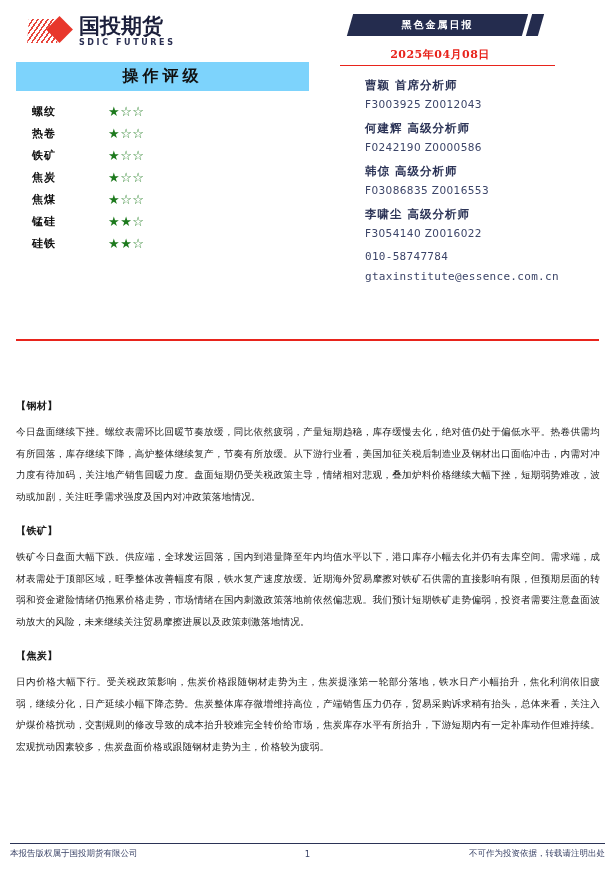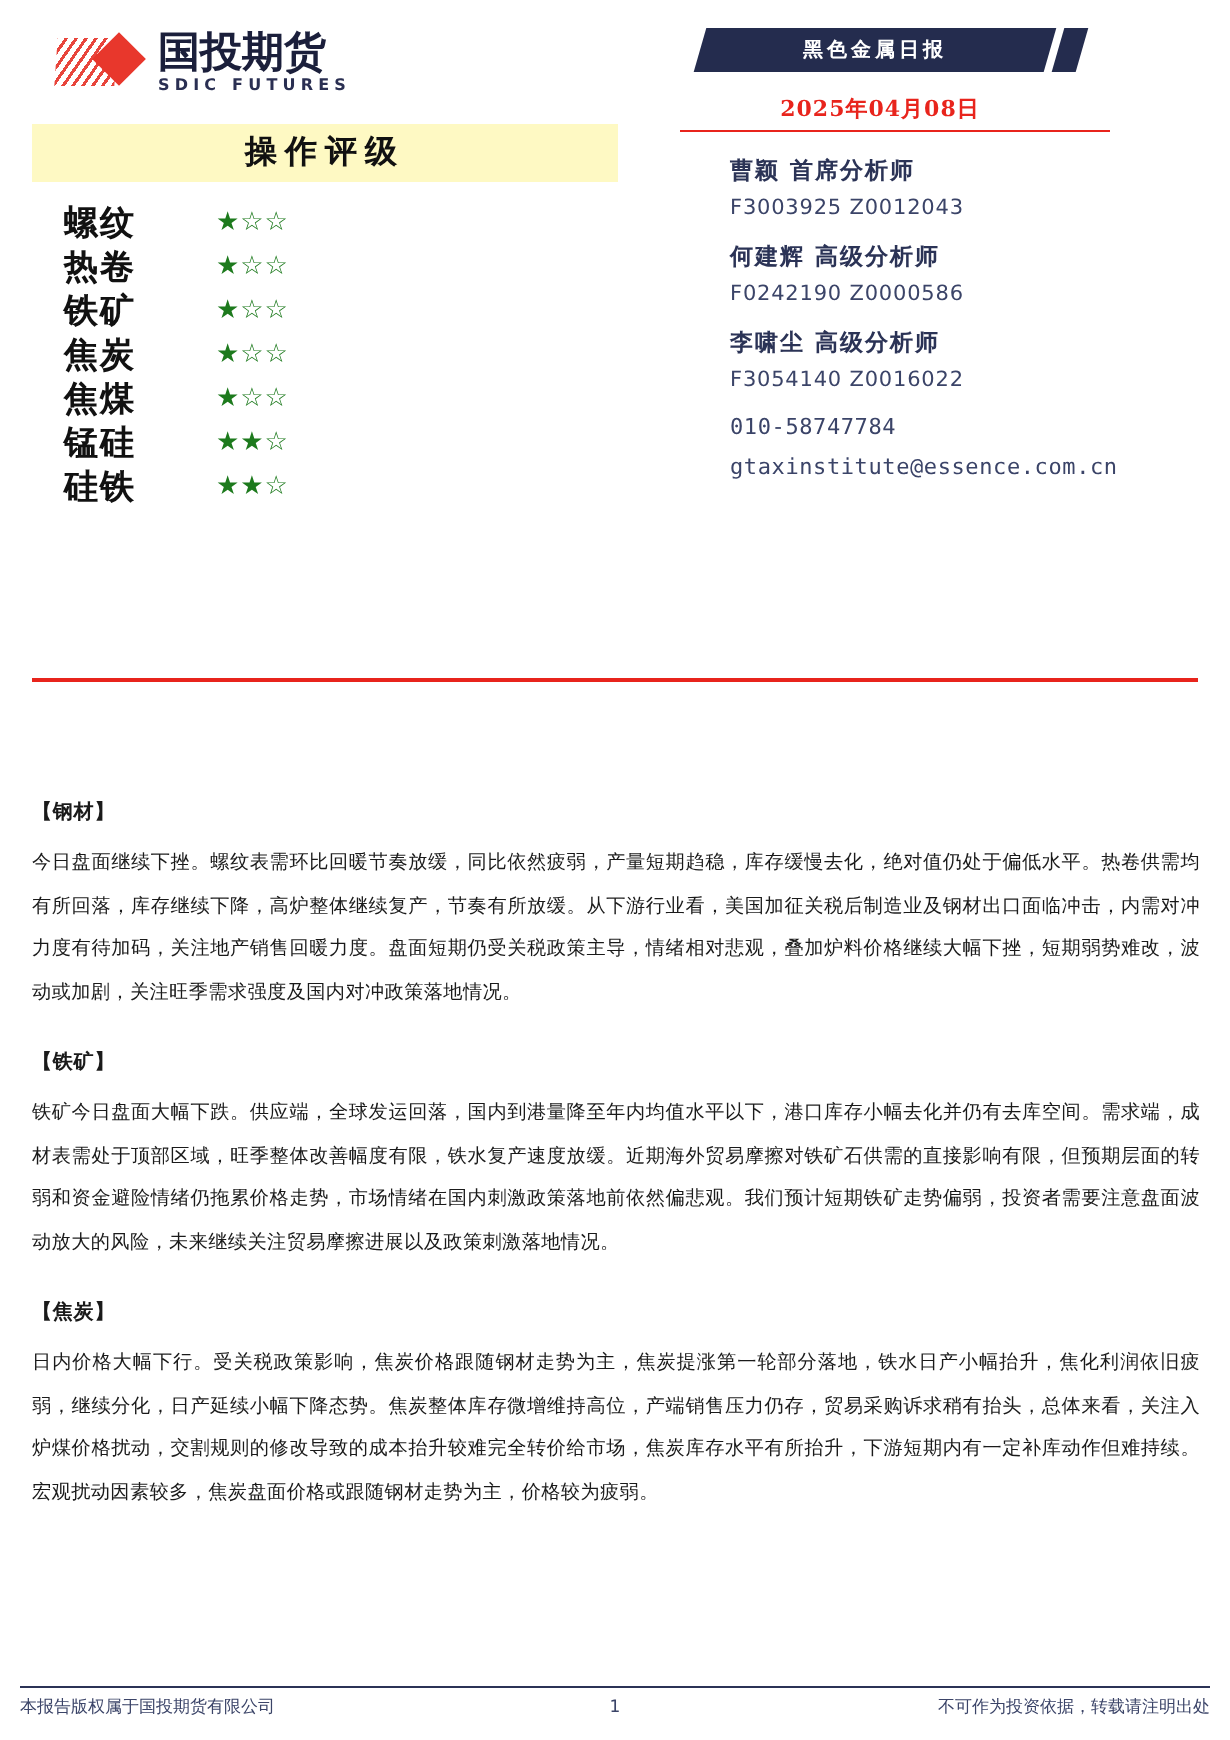--- a/index.html
+++ b/index.html
@@ -86,21 +86,21 @@
     letter-spacing: 2.6px;
     color: #2a2f52;
     margin-top: 2px;
   }
 
   
   .rating-title {
     margin-top: 14px;
     width: 293px;
     height: 29px;
-    background: #fef9c3;
+    background: #7dd3fc;
     display: flex;
     align-items: center;
     justify-content: center;
     font-family: "DejaVu Serif", "Liberation Serif", serif;
     font-size: 16px;
     font-weight: bold;
     letter-spacing: 4px;
     color: #111111;
   }
   .rating-list {
@@ -108,21 +108,21 @@
     padding-left: 16px;
   }
   .rating-row {
     display: flex;
     align-items: center;
     height: 22px;
   }
   .rating-name {
     width: 76px;
     font-family: "DejaVu Serif", "Liberation Serif", serif;
-    font-size: 17px;
+    font-size: 11px;
     font-weight: bold;
     color: #111111;
     letter-spacing: 1px;
   }
   .rating-stars {
     font-size: 13px;
     color: #1d7a1d;
     letter-spacing: 0.5px;
     line-height: 1;
   }
@@ -340,20 +340,22 @@
     </div>
 
     <div class="banner-date">2025年04月08日</div>
     <div class="banner-rule"></div>
 
     <div class="analysts">
       <div class="analyst-name">曹颖 首席分析师</div>
       <div class="analyst-code">F3003925  Z0012043</div>
       <div class="analyst-name">何建辉 高级分析师</div>
       <div class="analyst-code">F0242190  Z0000586</div>
+      <div class="analyst-name">韩倞 高级分析师</div>
+      <div class="analyst-code">F03086835  Z0016553</div>
       <div class="analyst-name">李啸尘 高级分析师</div>
       <div class="analyst-code">F3054140  Z0016022</div>
     </div>
 
     <div class="contact-block">
       <div class="contact-line">010-58747784</div>
       <div class="contact-line">gtaxinstitute@essence.com.cn</div>
     </div>
 
   </div>

